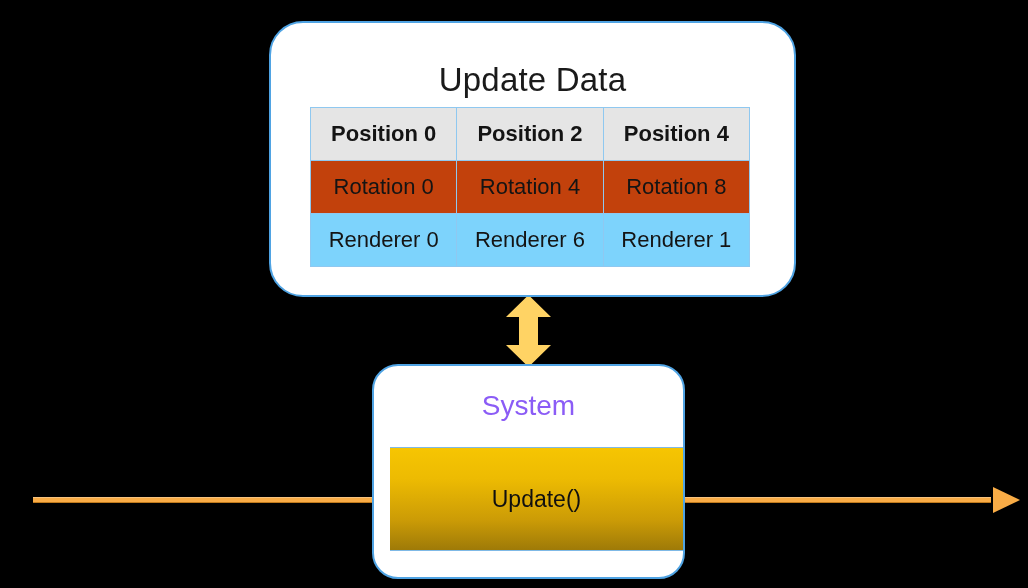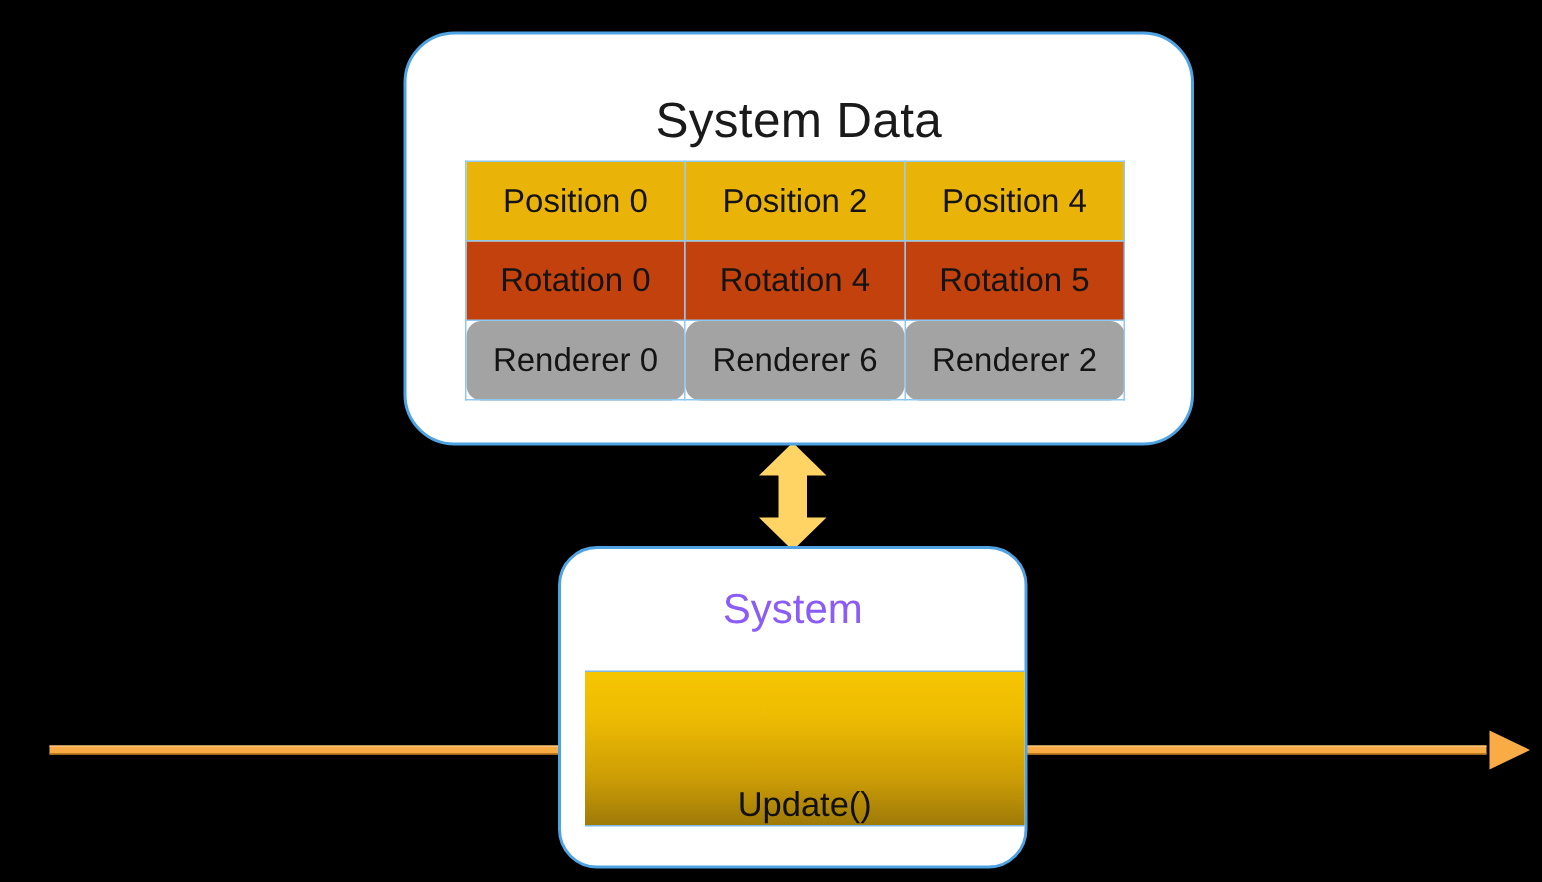--- a/index.html
+++ b/index.html
@@ -92,23 +92,23 @@
   #data-table td {
     border: 1px solid #8FC8F0;
     text-align: center;
     vertical-align: middle;
     font-size: 22px;
     color: #141414;
     height: 52px;
     padding: 0;
     white-space: nowrap;
   }
-  .row-position td { background: #eab308; }
+  .row-position td { background: #e5e5e5; font-weight: bold; }
   .row-rotation td { background: #c2410c; }
-  .row-renderer td { background: #a3a3a3; border-radius: 10px; }
+  .row-renderer td { background: #7dd3fc; }
 
   
   #sync-arrow {
     position: absolute;
     left: 506px;
     top: 295px;
     width: 45px;
     height: 72px;
     z-index: 2;
   }
@@ -134,57 +134,57 @@
   #update-bar {
     position: absolute;
     left: 16px;
     right: 0;
     top: 81px;
     height: 102px;
     background: linear-gradient(to bottom, #F6C502 0%, #EDBB02 30%, #CC9C06 70%, #9E7A08 100%);
     border-top: 1px solid #7FB9E6;
     border-bottom: 1px solid #7FB9E6;
     display: flex;
-    align-items: flex-end;
+    align-items: center;
     justify-content: center;
   }
   #update-label {
     font-size: 23px;
     color: #101010;
   }
 </style>
 </head>
 <body>
 
 <div id="canvas">
 
   <div class="timeline">
     <div class="timeline-shaft"></div>
     <div class="timeline-head"></div>
   </div>
 
   <div class="card" id="player-card">
-    <div id="player-title">System Data</div>
+    <div id="player-title">Update Data</div>
 
     <table id="data-table">
       <tbody>
         <tr class="row-position">
           <td>Position 0</td>
           <td>Position 2</td>
           <td>Position 4</td>
         </tr>
         <tr class="row-rotation">
           <td>Rotation 0</td>
           <td>Rotation 4</td>
-          <td>Rotation 5</td>
+          <td>Rotation 8</td>
         </tr>
         <tr class="row-renderer">
           <td>Renderer 0</td>
           <td>Renderer 6</td>
-          <td>Renderer 2</td>
+          <td>Renderer 1</td>
         </tr>
       </tbody>
     </table>
   </div>
 
   <div id="sync-arrow">
     <svg width="45" height="72" viewBox="0 0 45 72" xmlns="http://www.w3.org/2000/svg">
       <polygon points="22.5,0 45,22 32,22 32,50 45,50 22.5,72 0,50 13,50 13,22 0,22" fill="#FFD364"></polygon>
     </svg>
   </div>

